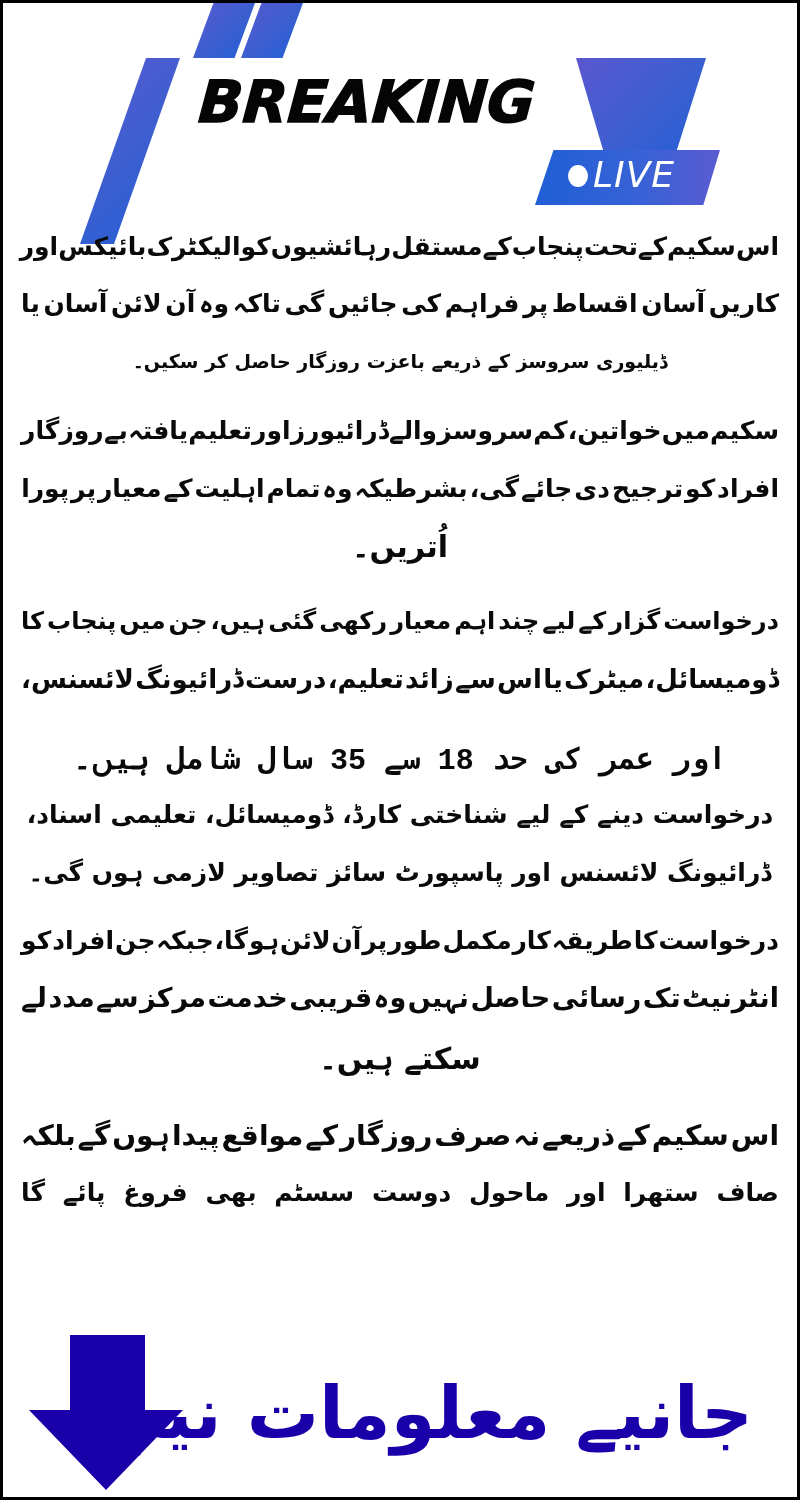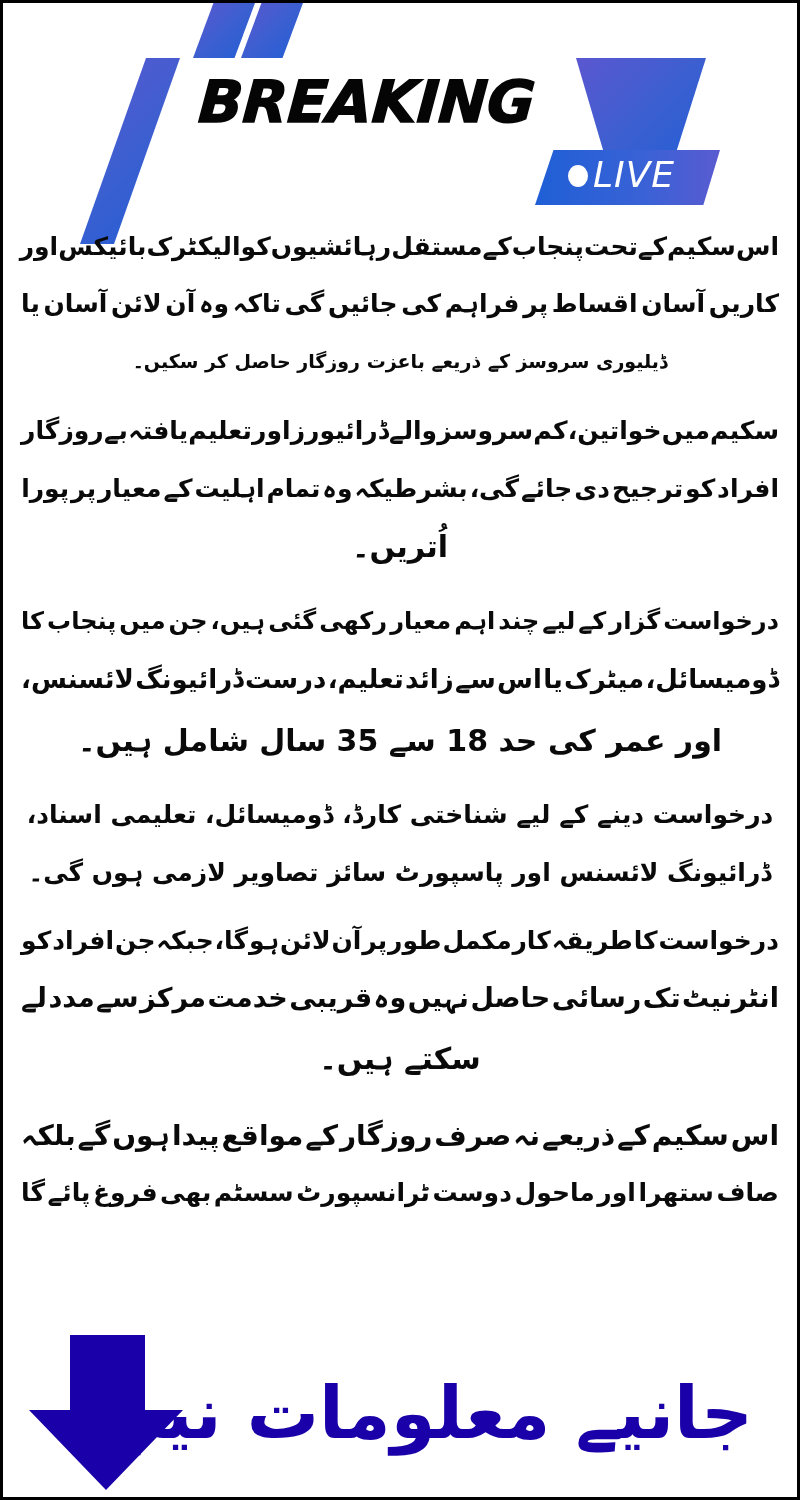--- a/index.html
+++ b/index.html
@@ -156,21 +156,21 @@
         <span class="w">میٹرک</span>
         <span class="w">یا</span>
         <span class="w">اس</span>
         <span class="w">سے</span>
         <span class="w">زائد</span>
         <span class="w">تعلیم،</span>
         <span class="w">درست</span>
         <span class="w">ڈرائیونگ</span>
         <span class="w">لائسنس،</span>
       </div>
-    <div class="line" style="top:500px;">اور عمر کی حد 18 سے 35 سال شامل ہیں۔</div>
+    <div class="line" style="top:520px;font-family:Liberation Mono, monospace;">اور عمر کی حد 18 سے 35 سال شامل ہیں۔</div>
 
     <div class="line" style="top: 574px; font-size: 25px;">درخواست دینے کے لیے شناختی کارڈ، ڈومیسائل، تعلیمی اسناد،</div>
     <div class="line" style="top: 632px; font-size: 25px;">ڈرائیونگ لائسنس اور پاسپورٹ سائز تصاویر لازمی ہوں گی۔</div>
 
     <div class="line full" style="top: 700px; font-size: 25px;">
         <span class="w">درخواست</span>
         <span class="w">کا</span>
         <span class="w">طریقہ</span>
         <span class="w">کار</span>
         <span class="w">مکمل</span>
@@ -215,21 +215,20 @@
         <span class="w">ہوں</span>
         <span class="w">گے</span>
         <span class="w">بلکہ</span>
       </div>
     <div class="line full" style="top: 952px; font-size: 25px;">
         <span class="w">صاف</span>
         <span class="w">ستھرا</span>
         <span class="w">اور</span>
         <span class="w">ماحول</span>
         <span class="w">دوست</span>
-        <span class="w">ٹرانسپورٹ</span>
         <span class="w">سسٹم</span>
         <span class="w">بھی</span>
         <span class="w">فروغ</span>
         <span class="w">پائے</span>
         <span class="w">گا</span>
       </div>
   </div>
 
   <svg class="cta-arrow" viewBox="0 0 154 155">
     <polygon points="41,0 116,0 116,75 154,75 77,155 0,75 41,75" fill="#1a00a8"></polygon>

